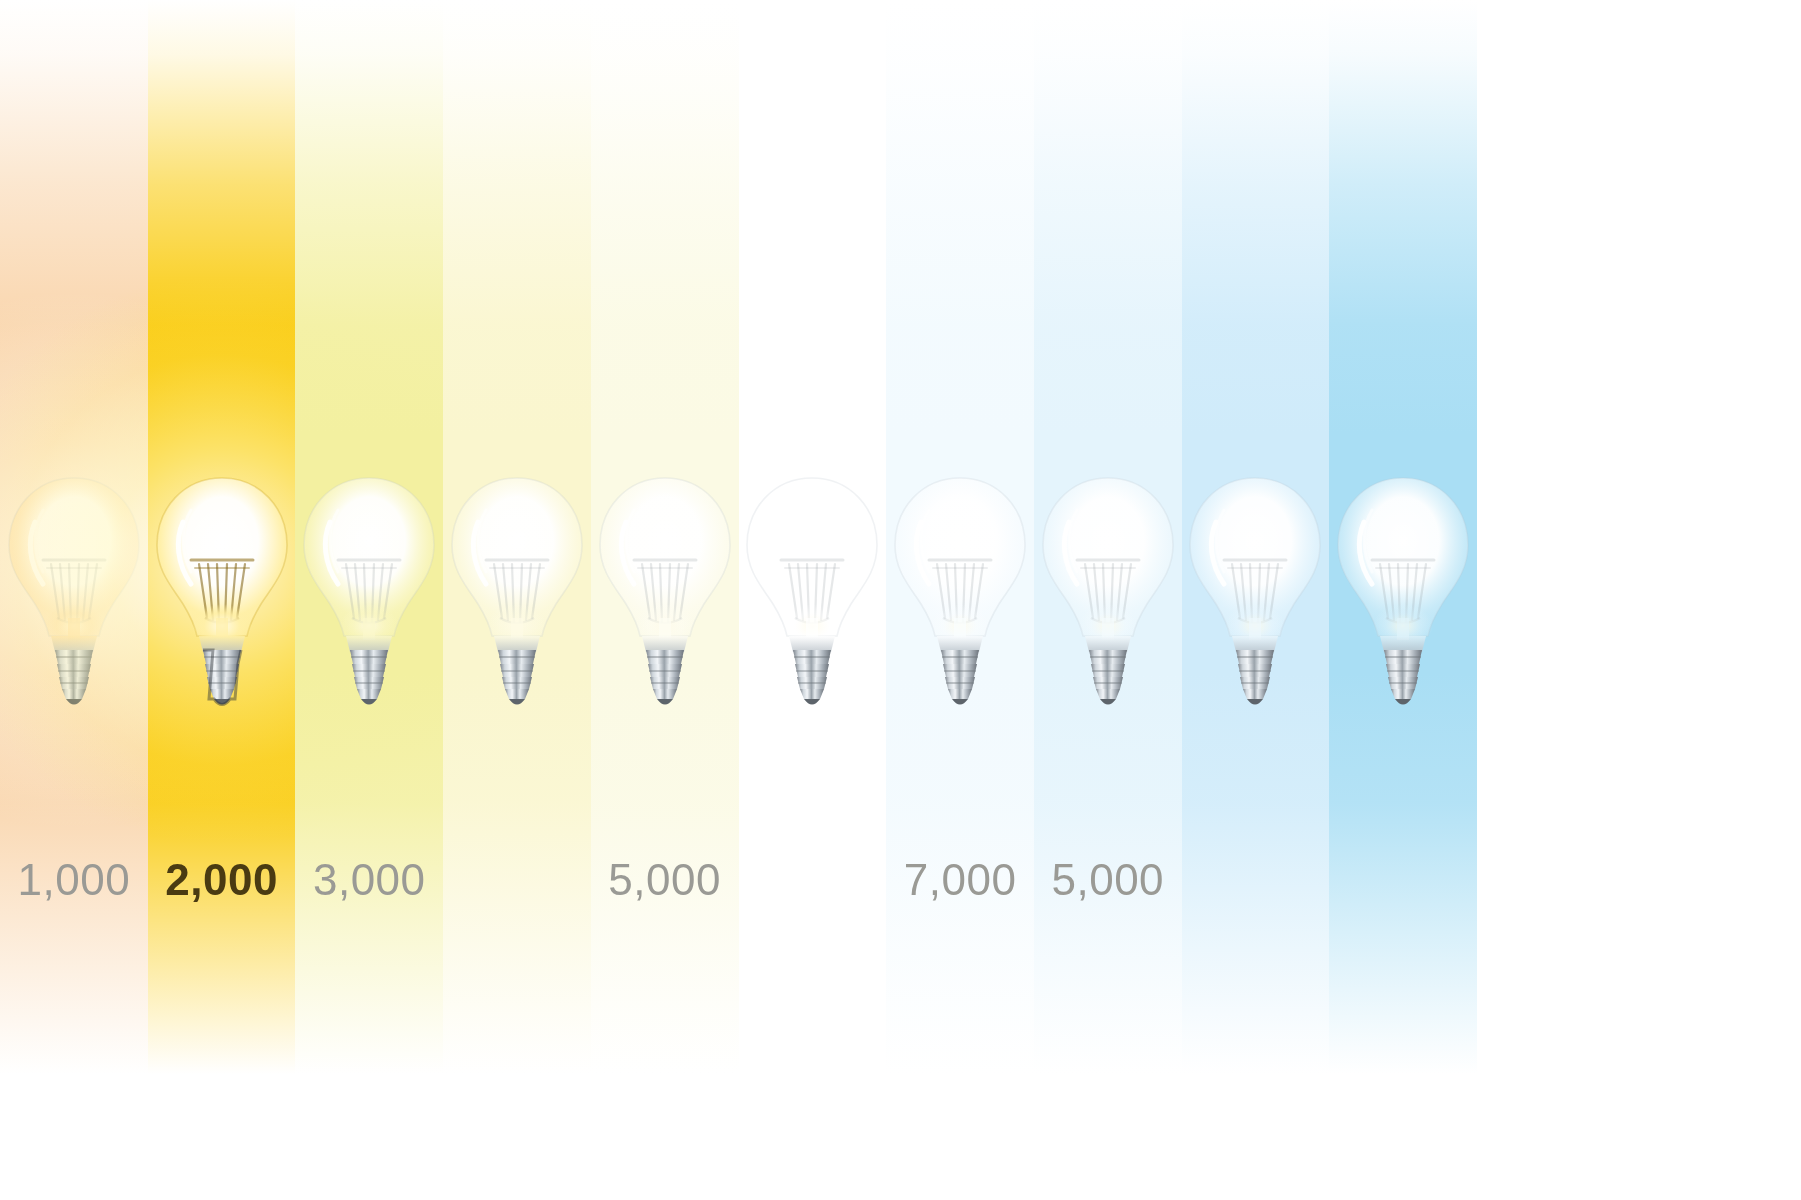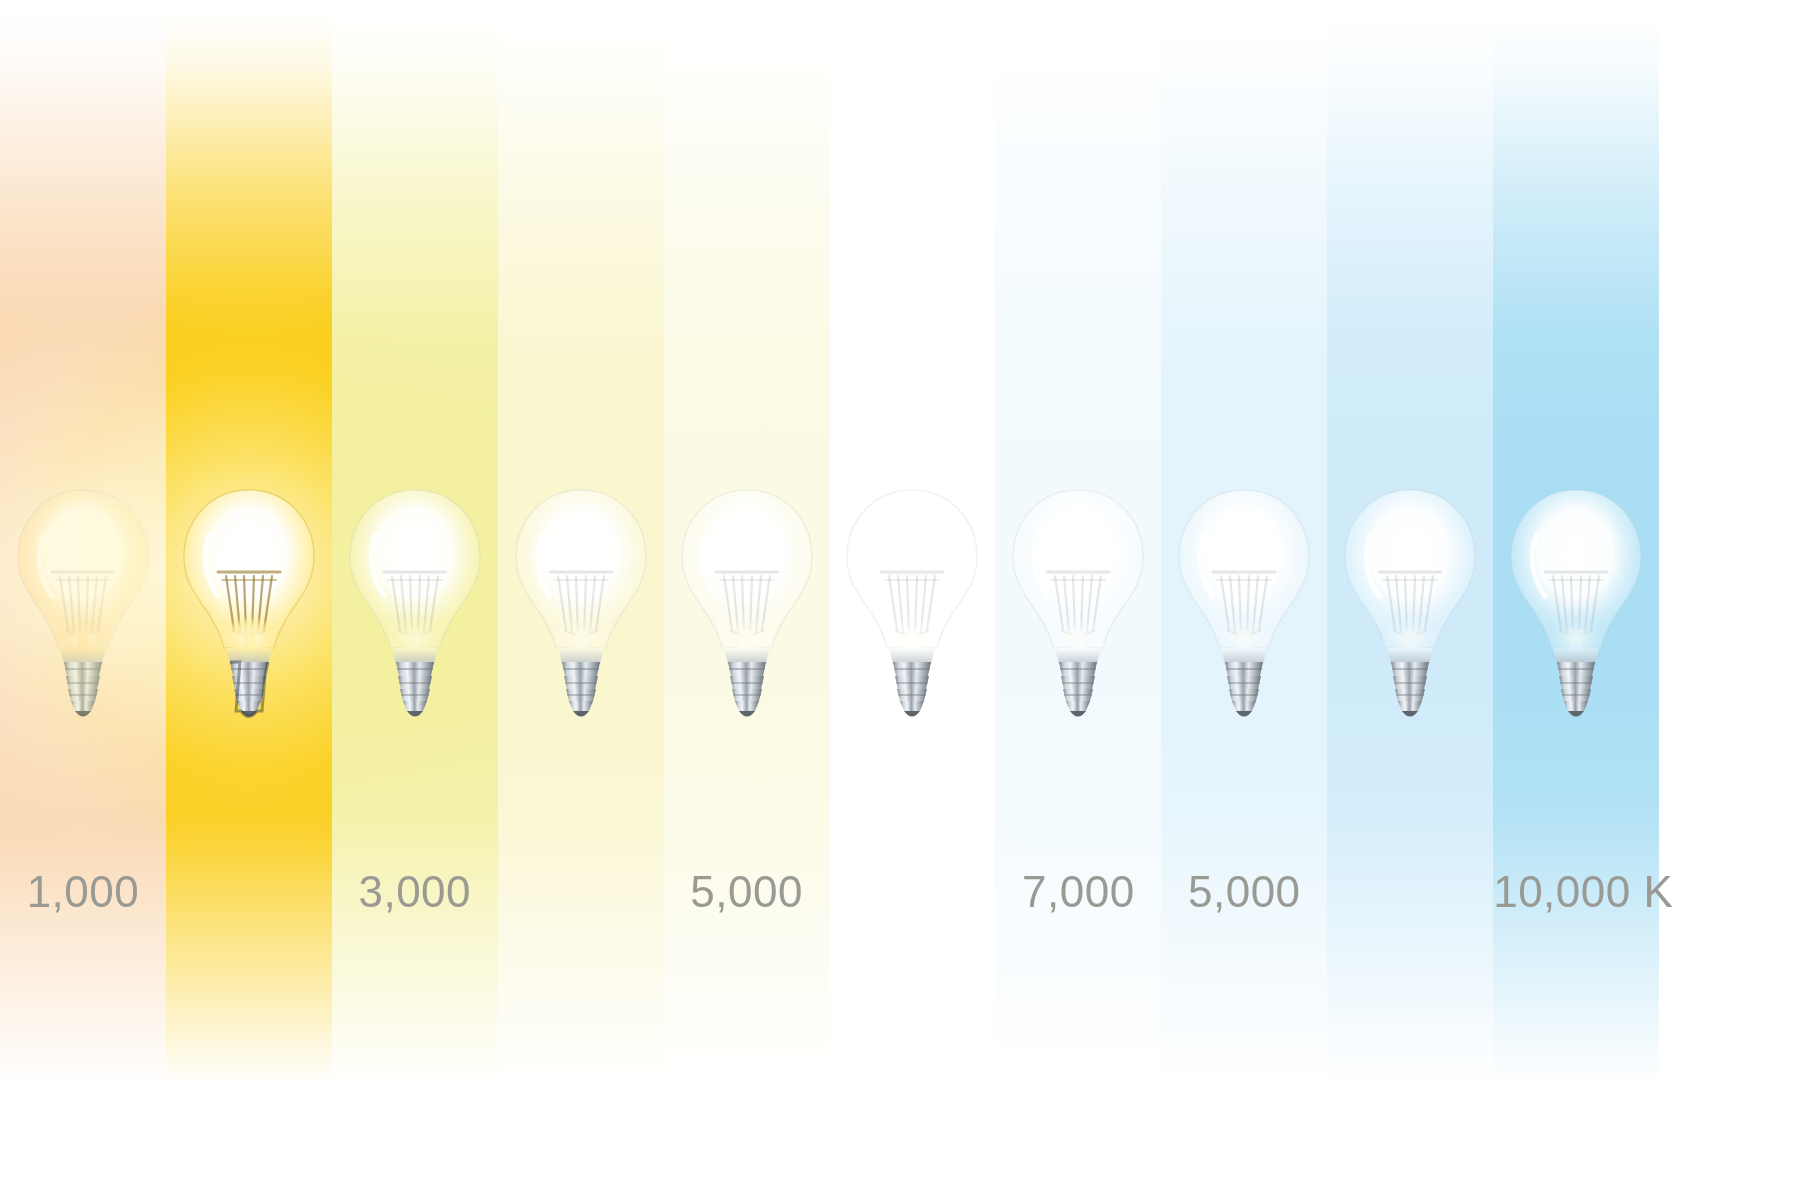--- a/index.html
+++ b/index.html
@@ -11,22 +11,22 @@
   }
 
   #stage{
     position:relative;
     width:1801px; height:1200px;
     background:#ffffff;
   }
 
   
   #bands{
-    position:absolute; left:0; top:12px;
-    width:1659px; height:1085px;
+    position:absolute; left:0; top:0;
+    width:1477px; height:1085px;
     display:flex;
   }
   .band{
     position:relative;
     flex:1 1 0;
     height:100%;
   }
   .band .wash{
     position:absolute; inset:0;
   }
@@ -229,20 +229,21 @@
     <g stroke="#6b7279" stroke-opacity="0.55" stroke-width="1.4" fill="none">
       <path d="M57 189 L93 189"></path>
       <path d="M59 203 L91 203"></path>
       <path d="M61 215 L89 215"></path>
     </g>
 
     <path d="M56 182 L66 182 L62 231 L67 231 Q75 242 83 231 L88 231 L91 196 L94 182" fill="none" stroke="#2f3338" stroke-opacity="0.45" stroke-width="3"></path>
 
   </svg>
         </div>
+        <div class="klabel">2,000</div>
       </div>
       <div class="band">
         <div class="wash" style="background: linear-gradient(rgb(255, 255, 255) 0%, rgba(243, 240, 160, 0.1) 5%, rgba(243, 240, 160, 0.55) 17%, rgba(243, 240, 160, 0.92) 30%, rgb(243, 240, 160) 40%, rgb(243, 240, 160) 62%, rgba(243, 240, 160, 0.88) 74%, rgba(243, 240, 160, 0.45) 86%, rgb(255, 255, 255) 99%);"></div>
         <div class="bulb">
   <svg viewBox="0 0 150 250" xmlns="http://www.w3.org/2000/svg">
     <defs>
       <radialGradient id="gb2" cx="50%" cy="40%" r="62%">
         <stop offset="0%" stop-color="#ffffff" stop-opacity="1"></stop>
         <stop offset="45%" stop-color="#ffffff" stop-opacity="0.96"></stop>
         <stop offset="78%" stop-color="#FBF8CC" stop-opacity="0.55"></stop>
@@ -849,21 +850,20 @@
     <path d="M67 231 Q75 242 83 231 Z" fill="#5d646b"></path>
 
     <g stroke="#6b7279" stroke-opacity="0.55" stroke-width="1.4" fill="none">
       <path d="M57 189 L93 189"></path>
       <path d="M59 203 L91 203"></path>
       <path d="M61 215 L89 215"></path>
     </g>
 
   </svg>
         </div>
-        <div class="klabel">10,000 K</div>
       </div>
     </div>
 
   <div id="legend">
 
     
     
 
     
 

